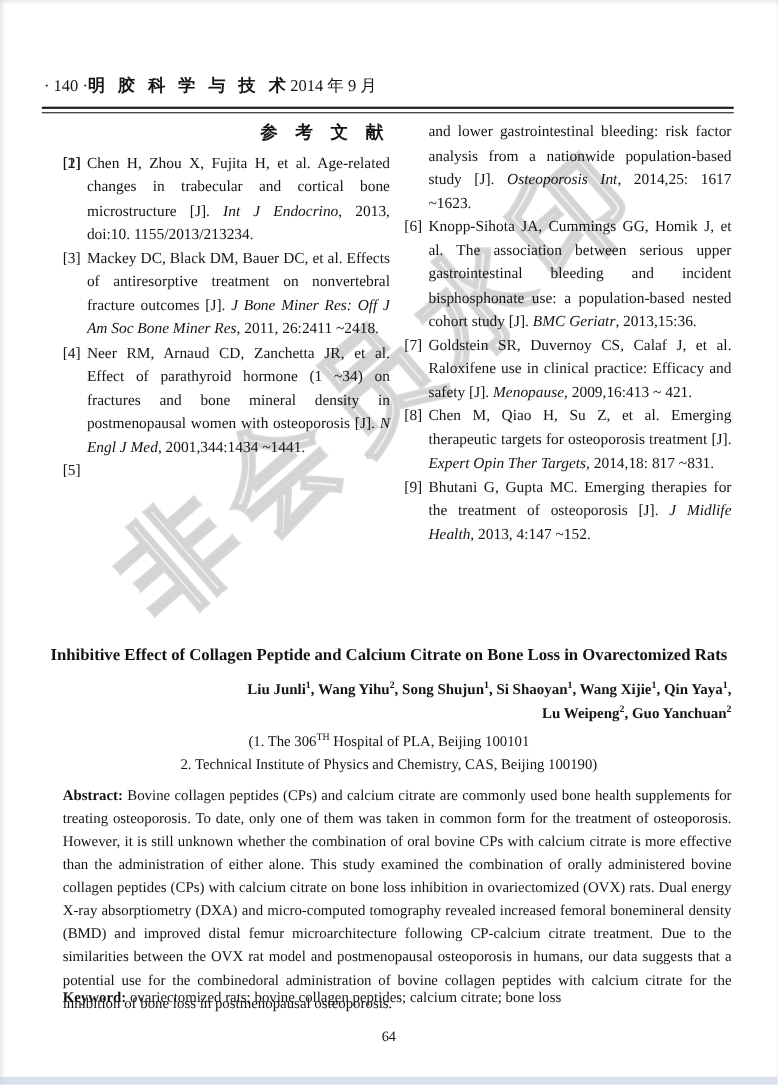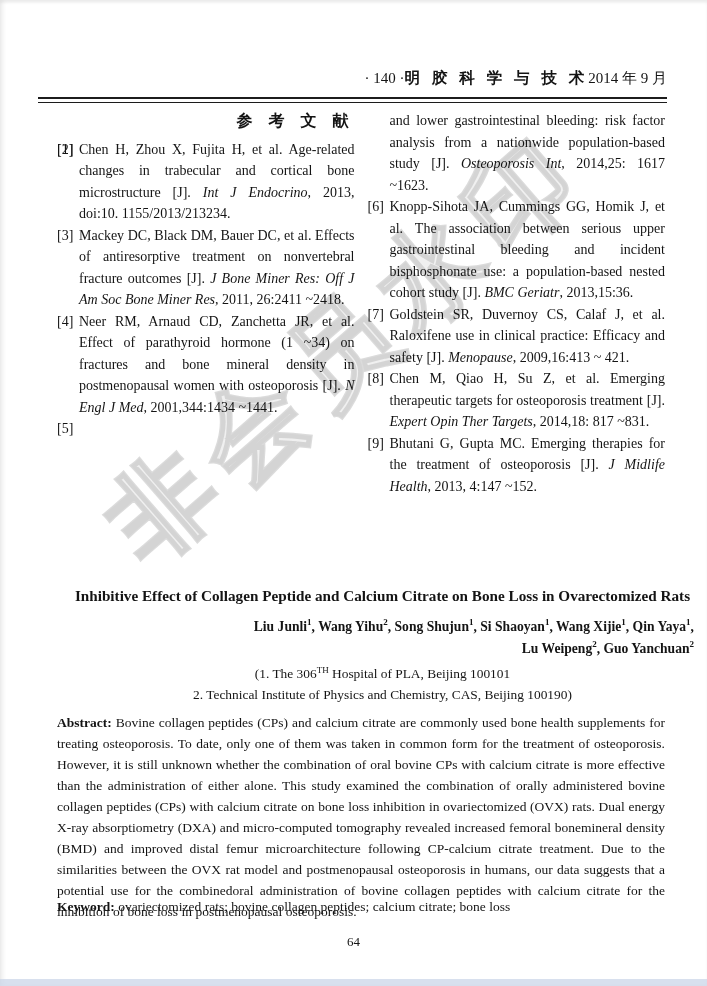--- a/index.html
+++ b/index.html
@@ -17,21 +17,21 @@
     font-size:104px; font-weight:bold; letter-spacing:14px; white-space:nowrap;
     color:rgba(216,216,216,0.38);
     -webkit-text-stroke:2.5px rgba(190,190,190,0.55);
     transform:rotate(-41deg); transform-origin:50% 50%;
     user-select:none; pointer-events:none;
   }
 
   
   .header {
     position:absolute; top:68px; left:40px; width:627px;
-    display:flex; justify-content:flex-end; align-items:baseline;
+    display:flex; justify-content:flex-start; align-items:baseline;
     font-size:15px;
   }
   .journal-title { font-weight:bold; letter-spacing:4px; font-size:15.5px; }
   .header-rule {
     position:absolute; top:97px; left:38px; width:629px; height:3px;
     border-top:2px solid #1c1c1c; border-bottom:1px solid #1c1c1c;
   }
 
   
   .refs {
@@ -41,21 +41,21 @@
   .col { width:298px; }
   .refs-heading {
     text-align:right; font-weight:bold; font-size:16px;
     letter-spacing:6px; margin:0 0 7px 0;
   }
   .ref { position:relative; padding-left:22px; text-align:justify; }
   .ref .num { position:absolute; left:0; top:0; }
   .ref em { font-style:italic; }
 
   
-  .article-head { position:absolute; top:587px; left:42px; width:623px; text-align:center;margin-left:29px; }
+  .article-head { position:absolute; top:587px; left:42px; width:623px; text-align:center; }
   .article-title { font-weight:bold; font-size:15.2px; margin:0 0 11px 0; }
   .authors-line { font-weight:bold; font-size:13.6px; line-height:22px;text-align:right; }
   .affil-line { font-size:13.4px; line-height:21px; }
   .affils { margin-top:3px; }
   sup { font-size:9px; line-height:0; vertical-align:super; }
 
   .abstract {
     position:absolute; top:712px; left:57px; width:608px;
     font-size:13.5px; line-height:21px; text-align:justify;
   }

